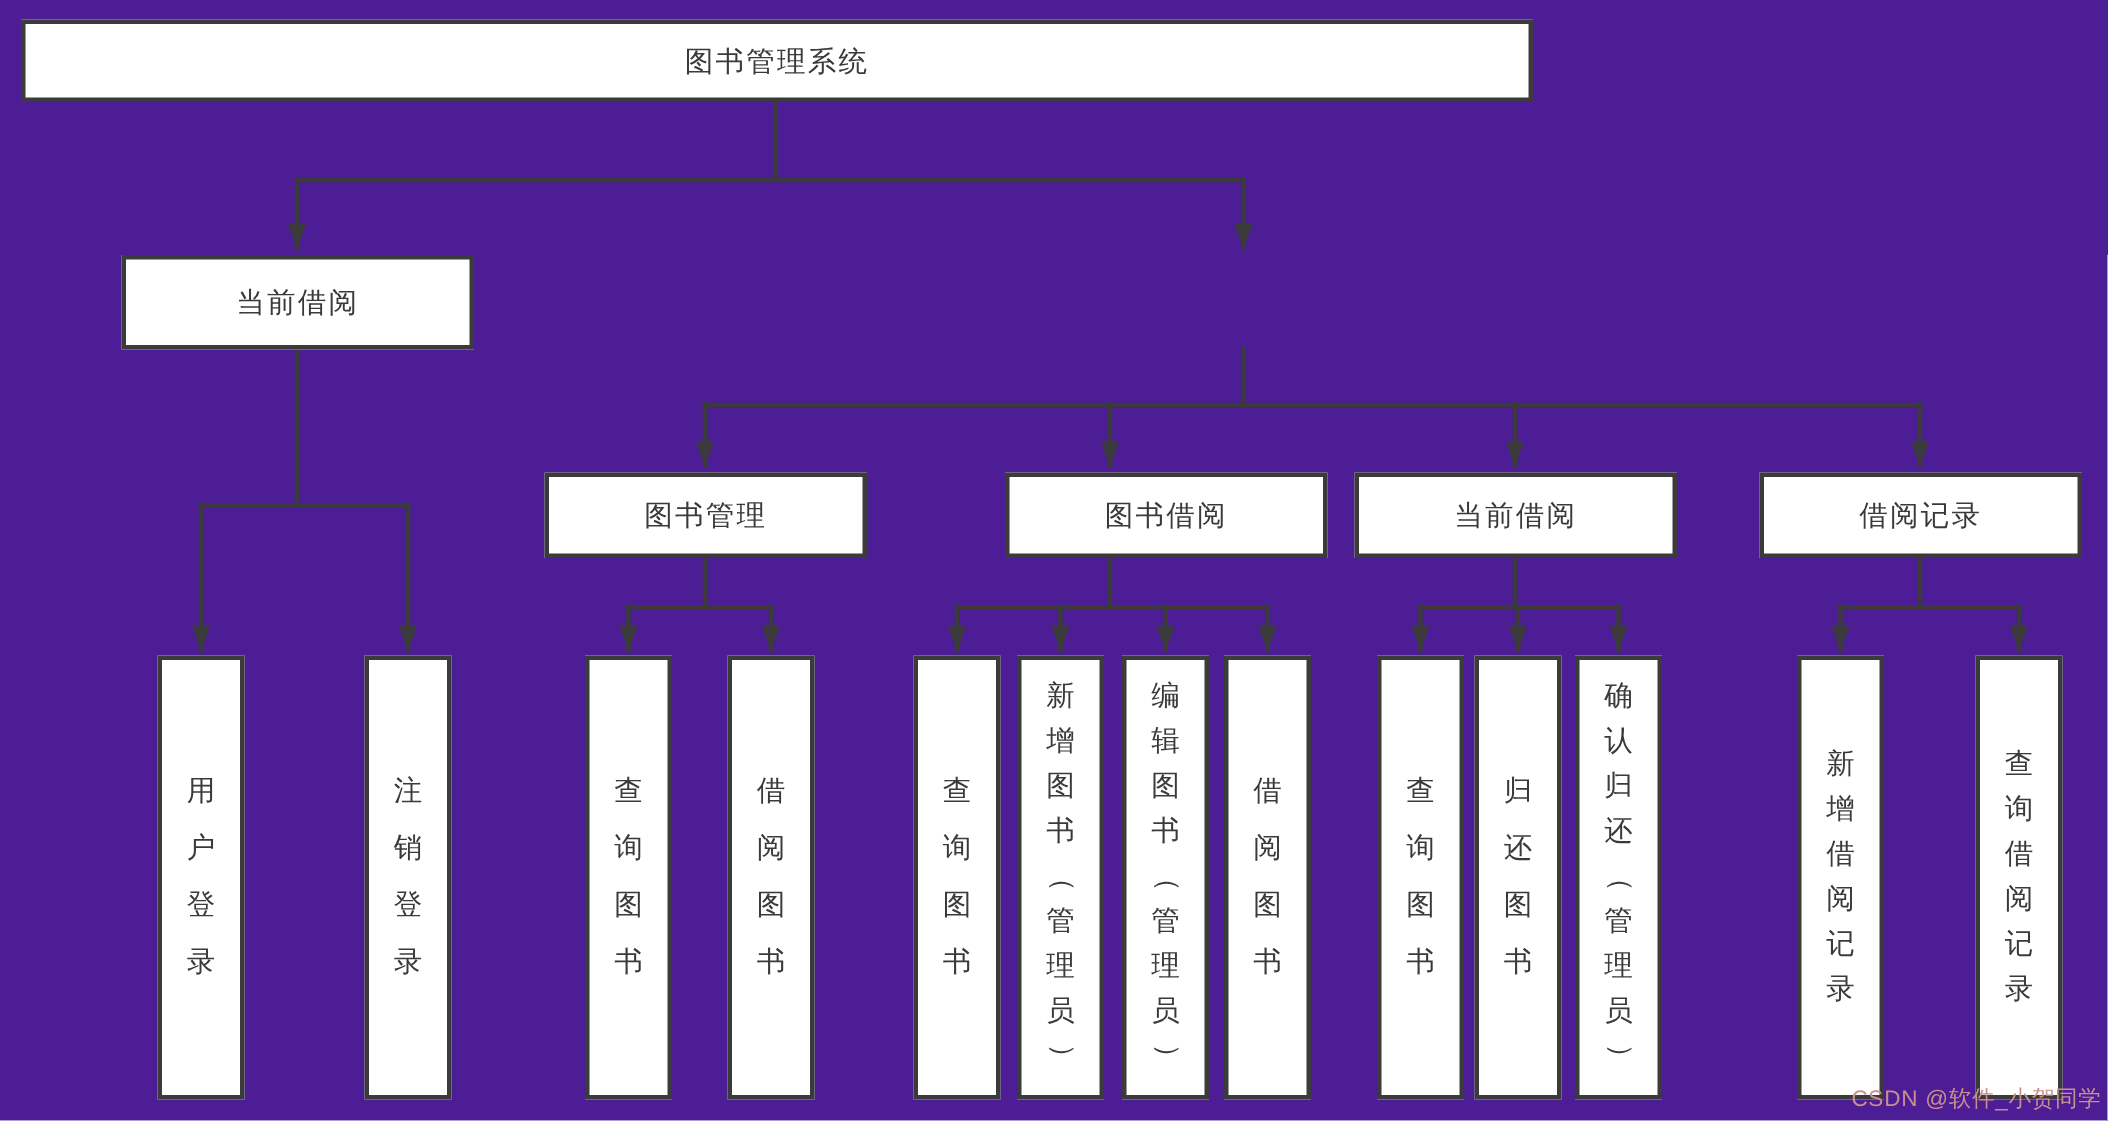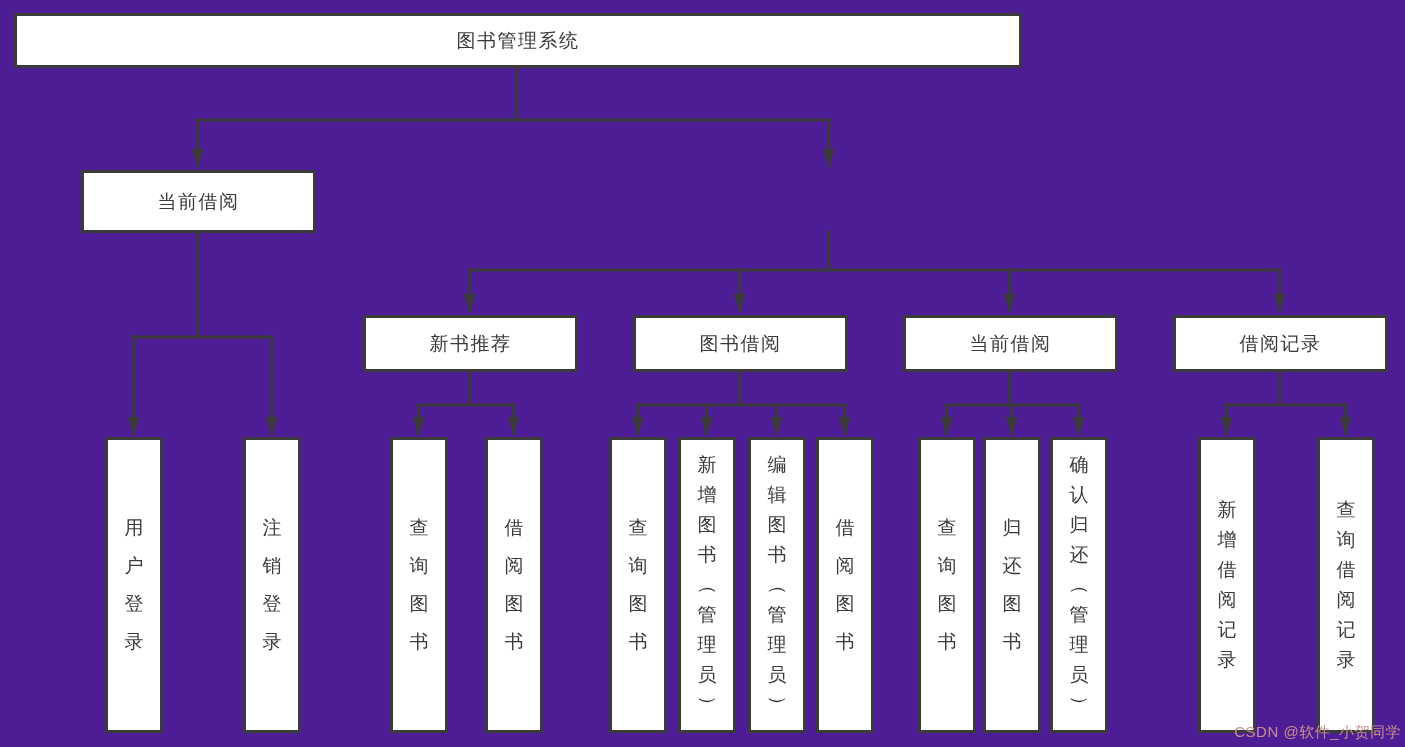--- a/index.html
+++ b/index.html
@@ -80,22 +80,22 @@
     <path class="line" d="M1280 370 L1280 405"></path>
     <path class="line" d="M1225.5 405 L1347.5 405"></path>
     <path class="line" d="M1227 403 L1227 435" marker-end="url(#arr)"></path>
     <path class="line" d="M1346 403 L1346 435" marker-end="url(#arr)"></path>
   </svg>
 
   <div class="node root hlabel">图书管理系统</div>
 
   <div class="node lvl2 hlabel" style="left:81px;">当前借阅</div>
 
-  <div class="node lvl3 hlabel" style="left:363px;">新书推荐</div>
-  <div class="node lvl3 hlabel" style="left:633px;">图书借阅</div>
+  <div class="node lvl3 hlabel" style="left:363px;">图书管理</div>
+  <div class="node lvl3 hlabel" style="left:670px;">图书借阅</div>
   <div class="node lvl3 hlabel" style="left:903px;">当前借阅</div>
   <div class="node lvl3 hlabel" style="left:1173px;">借阅记录</div>
 
   <div class="node leaf short" style="left:105px;">
       <span class="vchar">用</span>
       <span class="vchar">户</span>
       <span class="vchar">登</span>
       <span class="vchar">录</span>
     </div>
   <div class="node leaf short" style="left:243px;">

